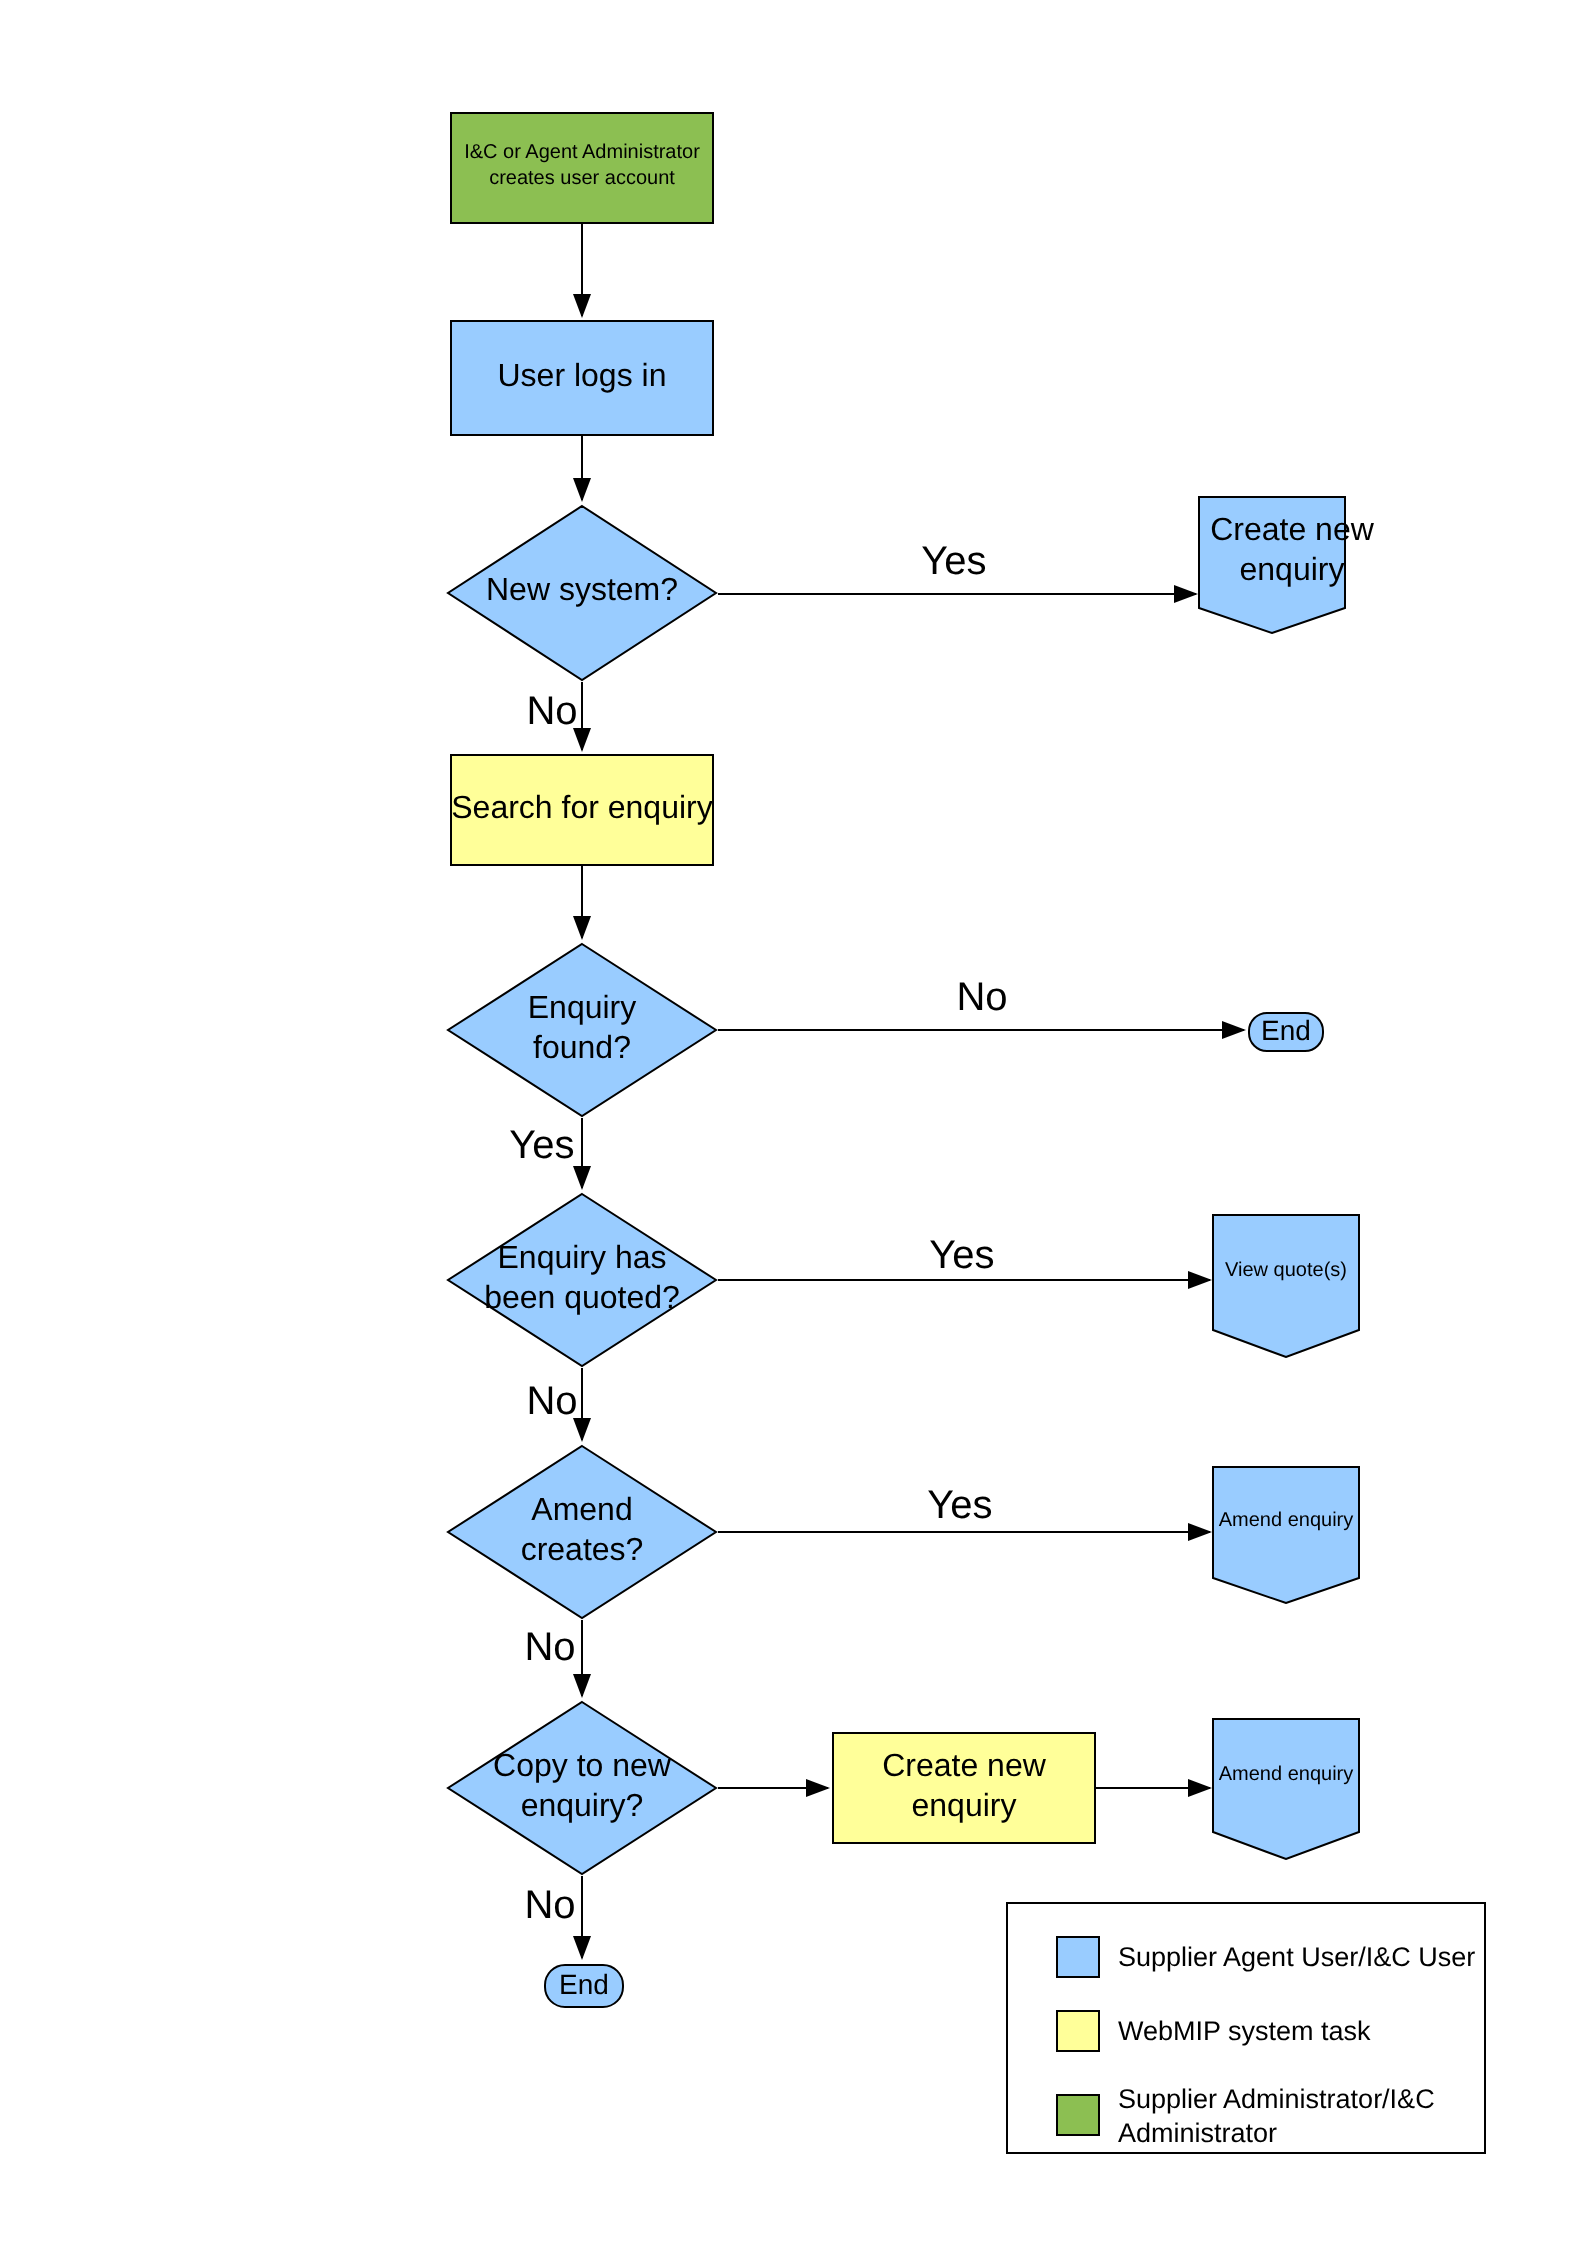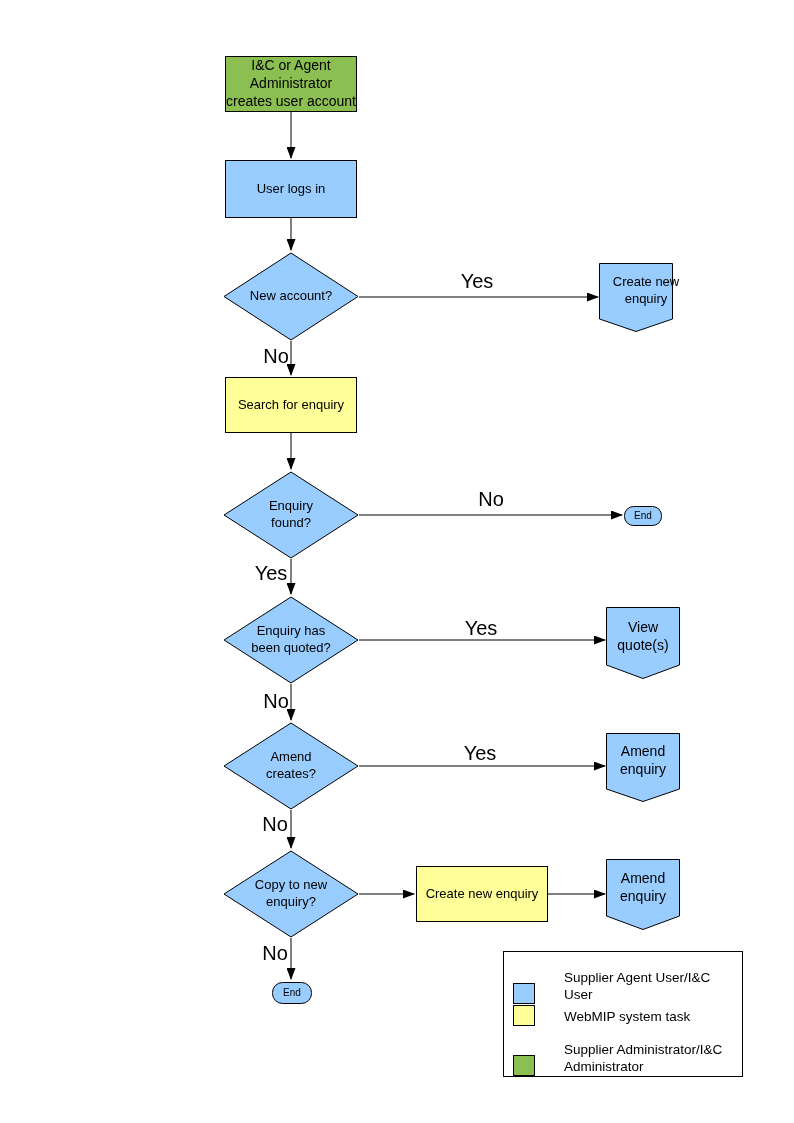--- a/index.html
+++ b/index.html
@@ -9,34 +9,34 @@
     overflow:hidden;
   }
   #connectors { position:absolute; left:0; top:0; }
   .edge { stroke:#000; stroke-width:1; }
   .node { position:absolute; }
   .node .shape { position:absolute; left:0; top:0; display:block; }
   .label {
     position:absolute; left:0; right:0; top:0; bottom:0;
     display:flex; align-items:center; justify-content:center;
     text-align:center; white-space:pre-line;
-    font-size:13px; line-height:1.28; color:#000;
-  }
-  .label.small { font-size:14px;border-radius:25px; }
+    font-size:16px; line-height:1.28; color:#000;
+  }
+  .label.small { font-size:10px;border-radius:25px; }
   .pent .label { bottom:13px; }
-  .end-label { font-size:10px; }
+  .end-label { font-size:14px; }
   .edge-label {
     position:absolute; transform:translate(-50%,-50%);
     font-size:20px; line-height:1; color:#000; white-space:nowrap;
   }
   .legend {
     position:absolute; left:503px; top:951px; width:238px; height:124px;
     border:1px solid #000; background:#fff;
   }
-  .legend-item { position:absolute; left:9px; display:flex; align-items:flex-end;gap:20px; }
+  .legend-item { position:absolute; left:24px; display:flex; align-items:center; }
   .legend-item .swatch { flex:0 0 auto; display:block; }
   .legend-label {
     margin-left:9px; font-size:13.5px; line-height:1.25;
     white-space:pre-line; padding-top:2px;
   }
 </style>
 </head>
 <body>
 
 <div id="canvas">
@@ -75,24 +75,24 @@
     <svg class="shape" width="132" height="58">
       <rect x="0.5" y="0.5" width="131" height="57" stroke="#000" fill="#99CCFF"></rect>
     </svg>
     <span class="label">User logs in</span>
   </div>
 
   <div class="node" style="left:223px; top:252px; width:136px; height:89px;">
     <svg class="shape" width="136" height="89">
       <polygon points="68,1 135,44.5 68,88 1,44.5" stroke="#000" fill="#99CCFF"></polygon>
     </svg>
-    <span class="label">New account?</span>
-  </div>
-
-  <div class="node pent" style="left:599px; top:263px; width:94px; height:69px;">
+    <span class="label">New system?</span>
+  </div>
+
+  <div class="node pent" style="left:599px; top:248px; width:94px; height:69px;">
     <svg class="shape" width="74" height="69">
       <polygon points="0.5,0.5 73.5,0.5 73.5,56 37,68.5 0.5,56" stroke="#000" fill="#99CCFF"></polygon>
     </svg>
     <span class="label">Create new
 enquiry</span>
   </div>
 
   <div class="node" style="left:225px; top:377px; width:132px; height:56px;">
     <svg class="shape" width="132" height="56">
       <rect x="0.5" y="0.5" width="131" height="55" stroke="#000" fill="#FFFF99"></rect>

